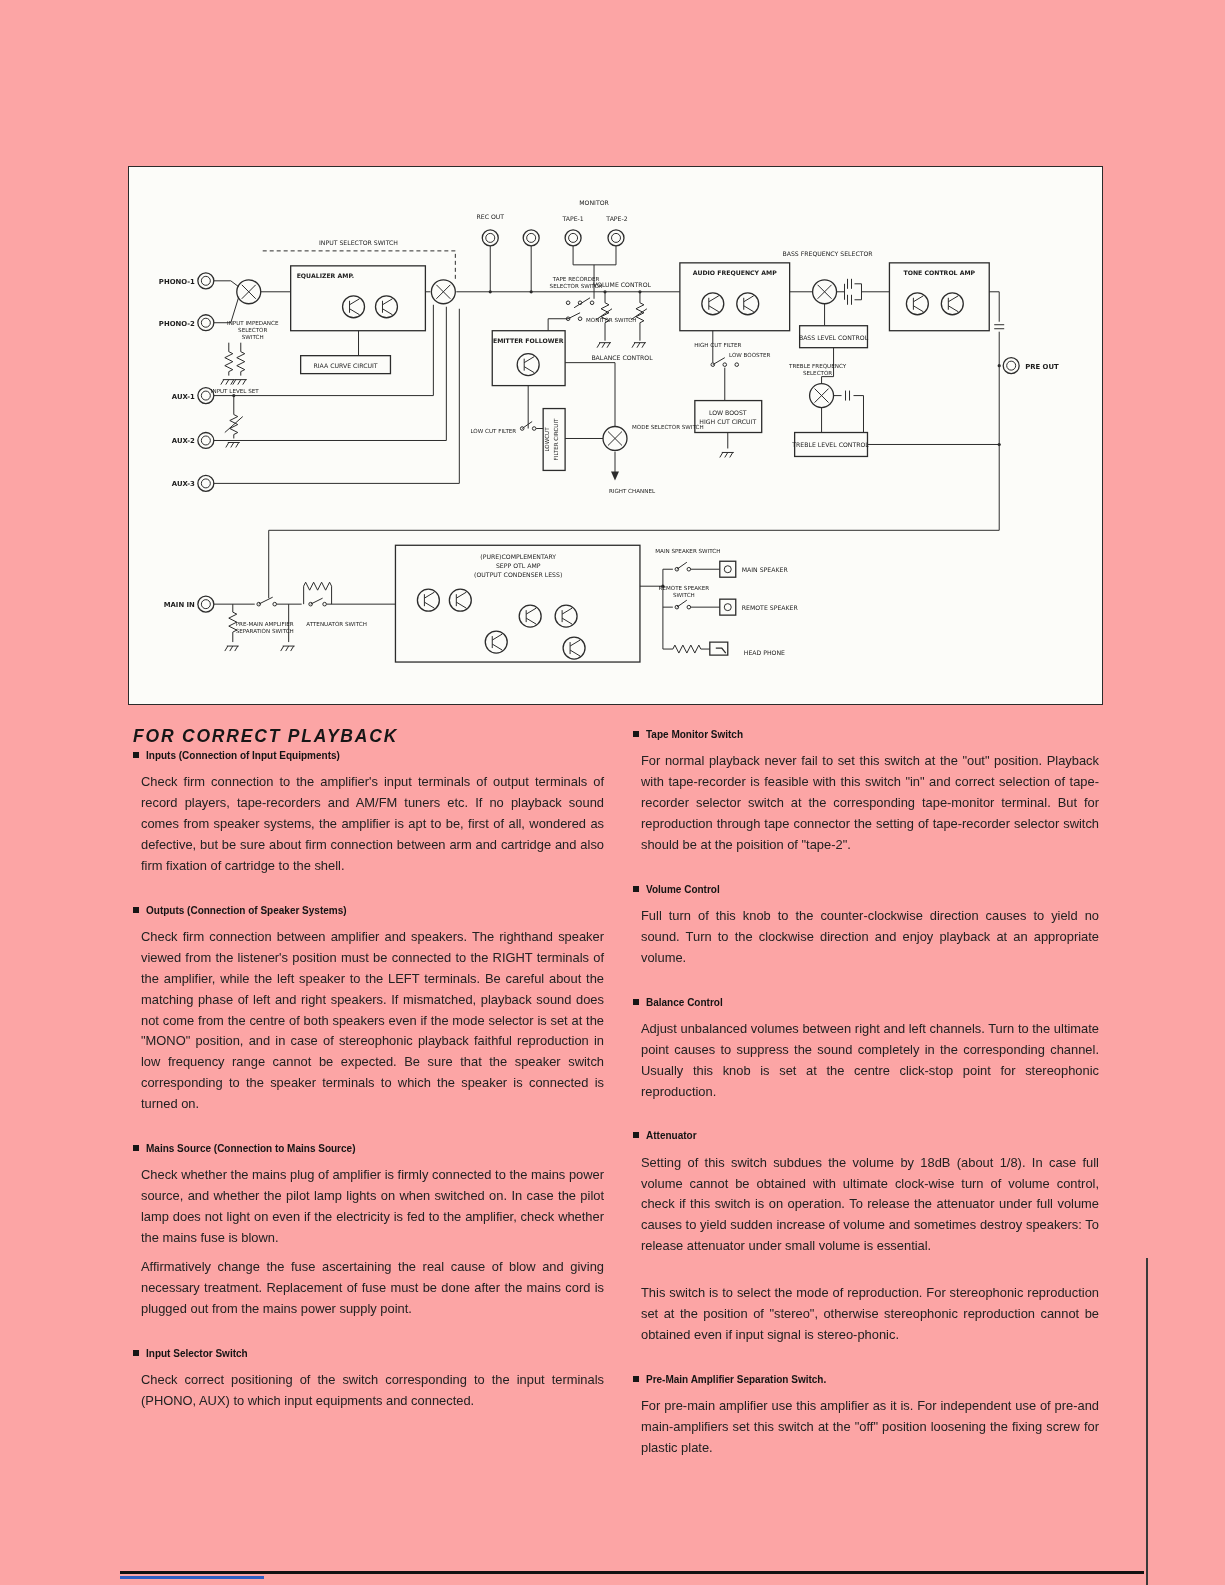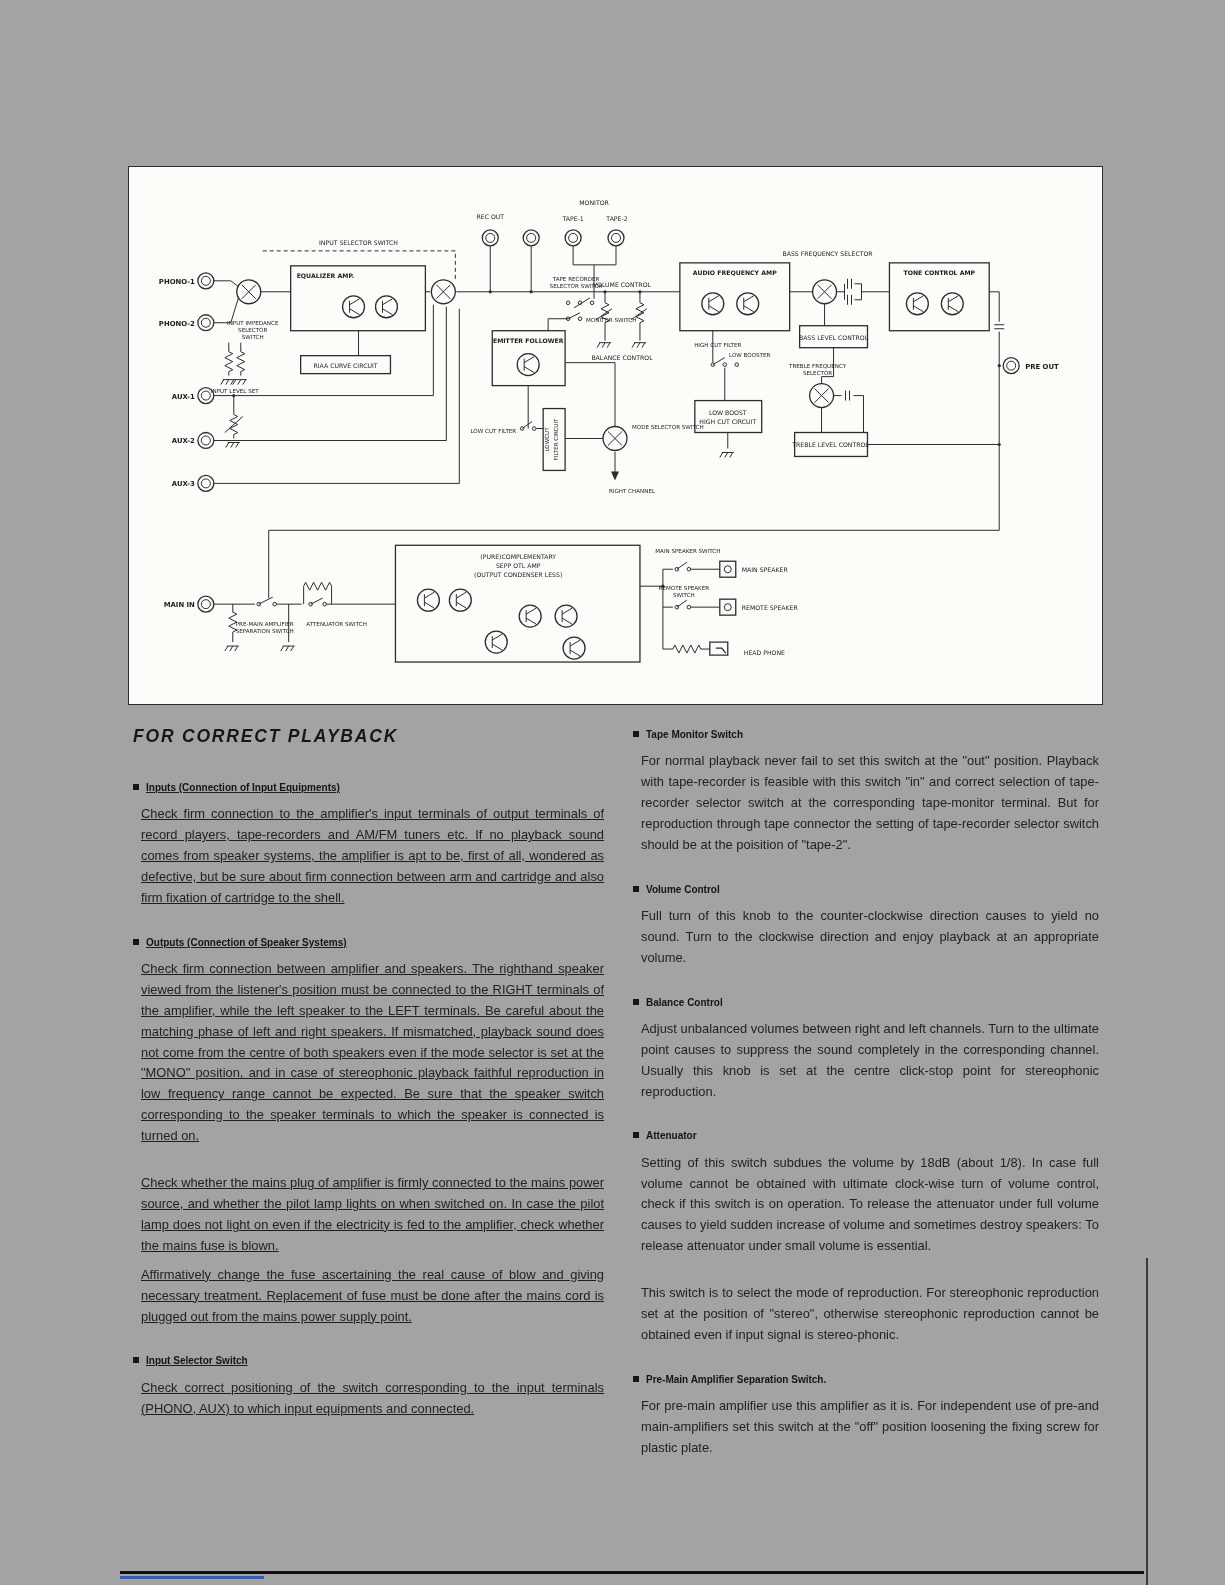--- a/index.html
+++ b/index.html
@@ -1,32 +1,32 @@
 <!DOCTYPE html>
 <html><head>
 <meta charset="utf-8">
 <style>
   html,body{margin:0;padding:0;background:#e9e9e6;}
-  .page{position:relative;width:1225px;height:1585px;background:#a3a3a3;overflow:hidden;
+  .page{position:relative;width:1225px;height:1585px;background:#fca5a5;overflow:hidden;
         font-family:"Liberation Sans",sans-serif;color:#1e1e1e;}
   .schematic{position:absolute;left:128px;top:166px;width:973px;height:537px;
              border:1.5px solid #2b2b2b;background:#fcfcf9;}
   .schematic svg{display:block;}
   svg text{font-family:"DejaVu Sans",sans-serif;fill:#1c1c1c;stroke:none;}
   .w{stroke:#2c2c2c;fill:none;stroke-width:1;}
   .b{stroke:#2c2c2c;fill:none;stroke-width:1.3;}
   .d{stroke:#2c2c2c;fill:none;stroke-width:1;stroke-dasharray:4 3;}
   .t5{font-size:5.6px;}
   .t6{font-size:6.2px;}
   .t6b{font-size:6.2px;font-weight:bold;}
   .t7{font-size:6.9px;font-weight:bold;}
   .main-heading{position:absolute;left:133px;top:726px;margin:0;font-size:17.5px;
                 font-weight:bold;letter-spacing:1.8px;color:#161616;font-style:italic;}
   .col{position:absolute;width:479px;font-size:12.9px;line-height:1.62;}
-  .col-left{left:133px;top:780px;text-decoration:underline;}
+  .col-left{left:133px;top:748px;}
   .col-right{left:633px;top:727px;width:474px;}
   .sec{margin-bottom:26px;}
   .sec-h{margin:0 0 7px 0;font-size:10px;font-weight:bold;color:#141414;}
   .bullet{display:inline-block;width:6px;height:6px;background:#161616;margin-right:7px;
           vertical-align:1px;}
   .sec-p{margin:8px;text-align:justify;color:#222;}
   .rule-black{position:absolute;left:120px;top:1571px;width:1024px;height:3px;background:#111;}
   .rule-blue{position:absolute;left:120px;top:1576px;width:144px;height:3px;background:#2f5fc2;}
   .edge-line{position:absolute;left:1146px;top:1258px;width:2px;height:327px;background:#3a3a3a;}
   .j{fill:#2c2c2c;stroke:none;}
@@ -269,20 +269,21 @@
   <div class="col col-left">
     <section class="sec">
       <h3 class="sec-h"><span class="bullet"></span><span>Inputs (Connection of Input Equipments)</span></h3>
       <p class="sec-p">Check firm connection to the amplifier's input terminals of output terminals of record players, tape-recorders and AM/FM tuners etc. If no playback sound comes from speaker systems, the amplifier is apt to be, first of all, wondered as defective, but be sure about firm connection between arm and cartridge and also firm fixation of cartridge to the shell.</p>
     </section>
     <section class="sec">
       <h3 class="sec-h"><span class="bullet"></span><span>Outputs (Connection of Speaker Systems)</span></h3>
       <p class="sec-p">Check firm connection between amplifier and speakers. The righthand speaker viewed from the listener's position must be connected to the RIGHT terminals of the amplifier, while the left speaker to the LEFT terminals. Be careful about the matching phase of left and right speakers. If mismatched, playback sound does not come from the centre of both speakers even if the mode selector is set at the "MONO" position, and in case of stereophonic playback faithful reproduction in low frequency range cannot be expected. Be sure that the speaker switch corresponding to the speaker terminals to which the speaker is connected is turned on.</p>
     </section>
     <section class="sec">
+      <h3 class="sec-h"><span class="bullet"></span><span>Mains Source (Connection to Mains Source)</span></h3>
       <p class="sec-p">Check whether the mains plug of amplifier is firmly connected to the mains power source, and whether the pilot lamp lights on when switched on. In case the pilot lamp does not light on even if the electricity is fed to the amplifier, check whether the mains fuse is blown.</p>
       <p class="sec-p">Affirmatively change the fuse ascertaining the real cause of blow and giving necessary treatment. Replacement of fuse must be done after the mains cord is plugged out from the mains power supply point.</p>
     </section>
     <section class="sec">
       <h3 class="sec-h"><span class="bullet"></span><span>Input Selector Switch</span></h3>
       <p class="sec-p">Check correct positioning of the switch corresponding to the input terminals (PHONO, AUX) to which input equipments and connected.</p>
     </section>
   </div>
 
   <div class="col col-right">

